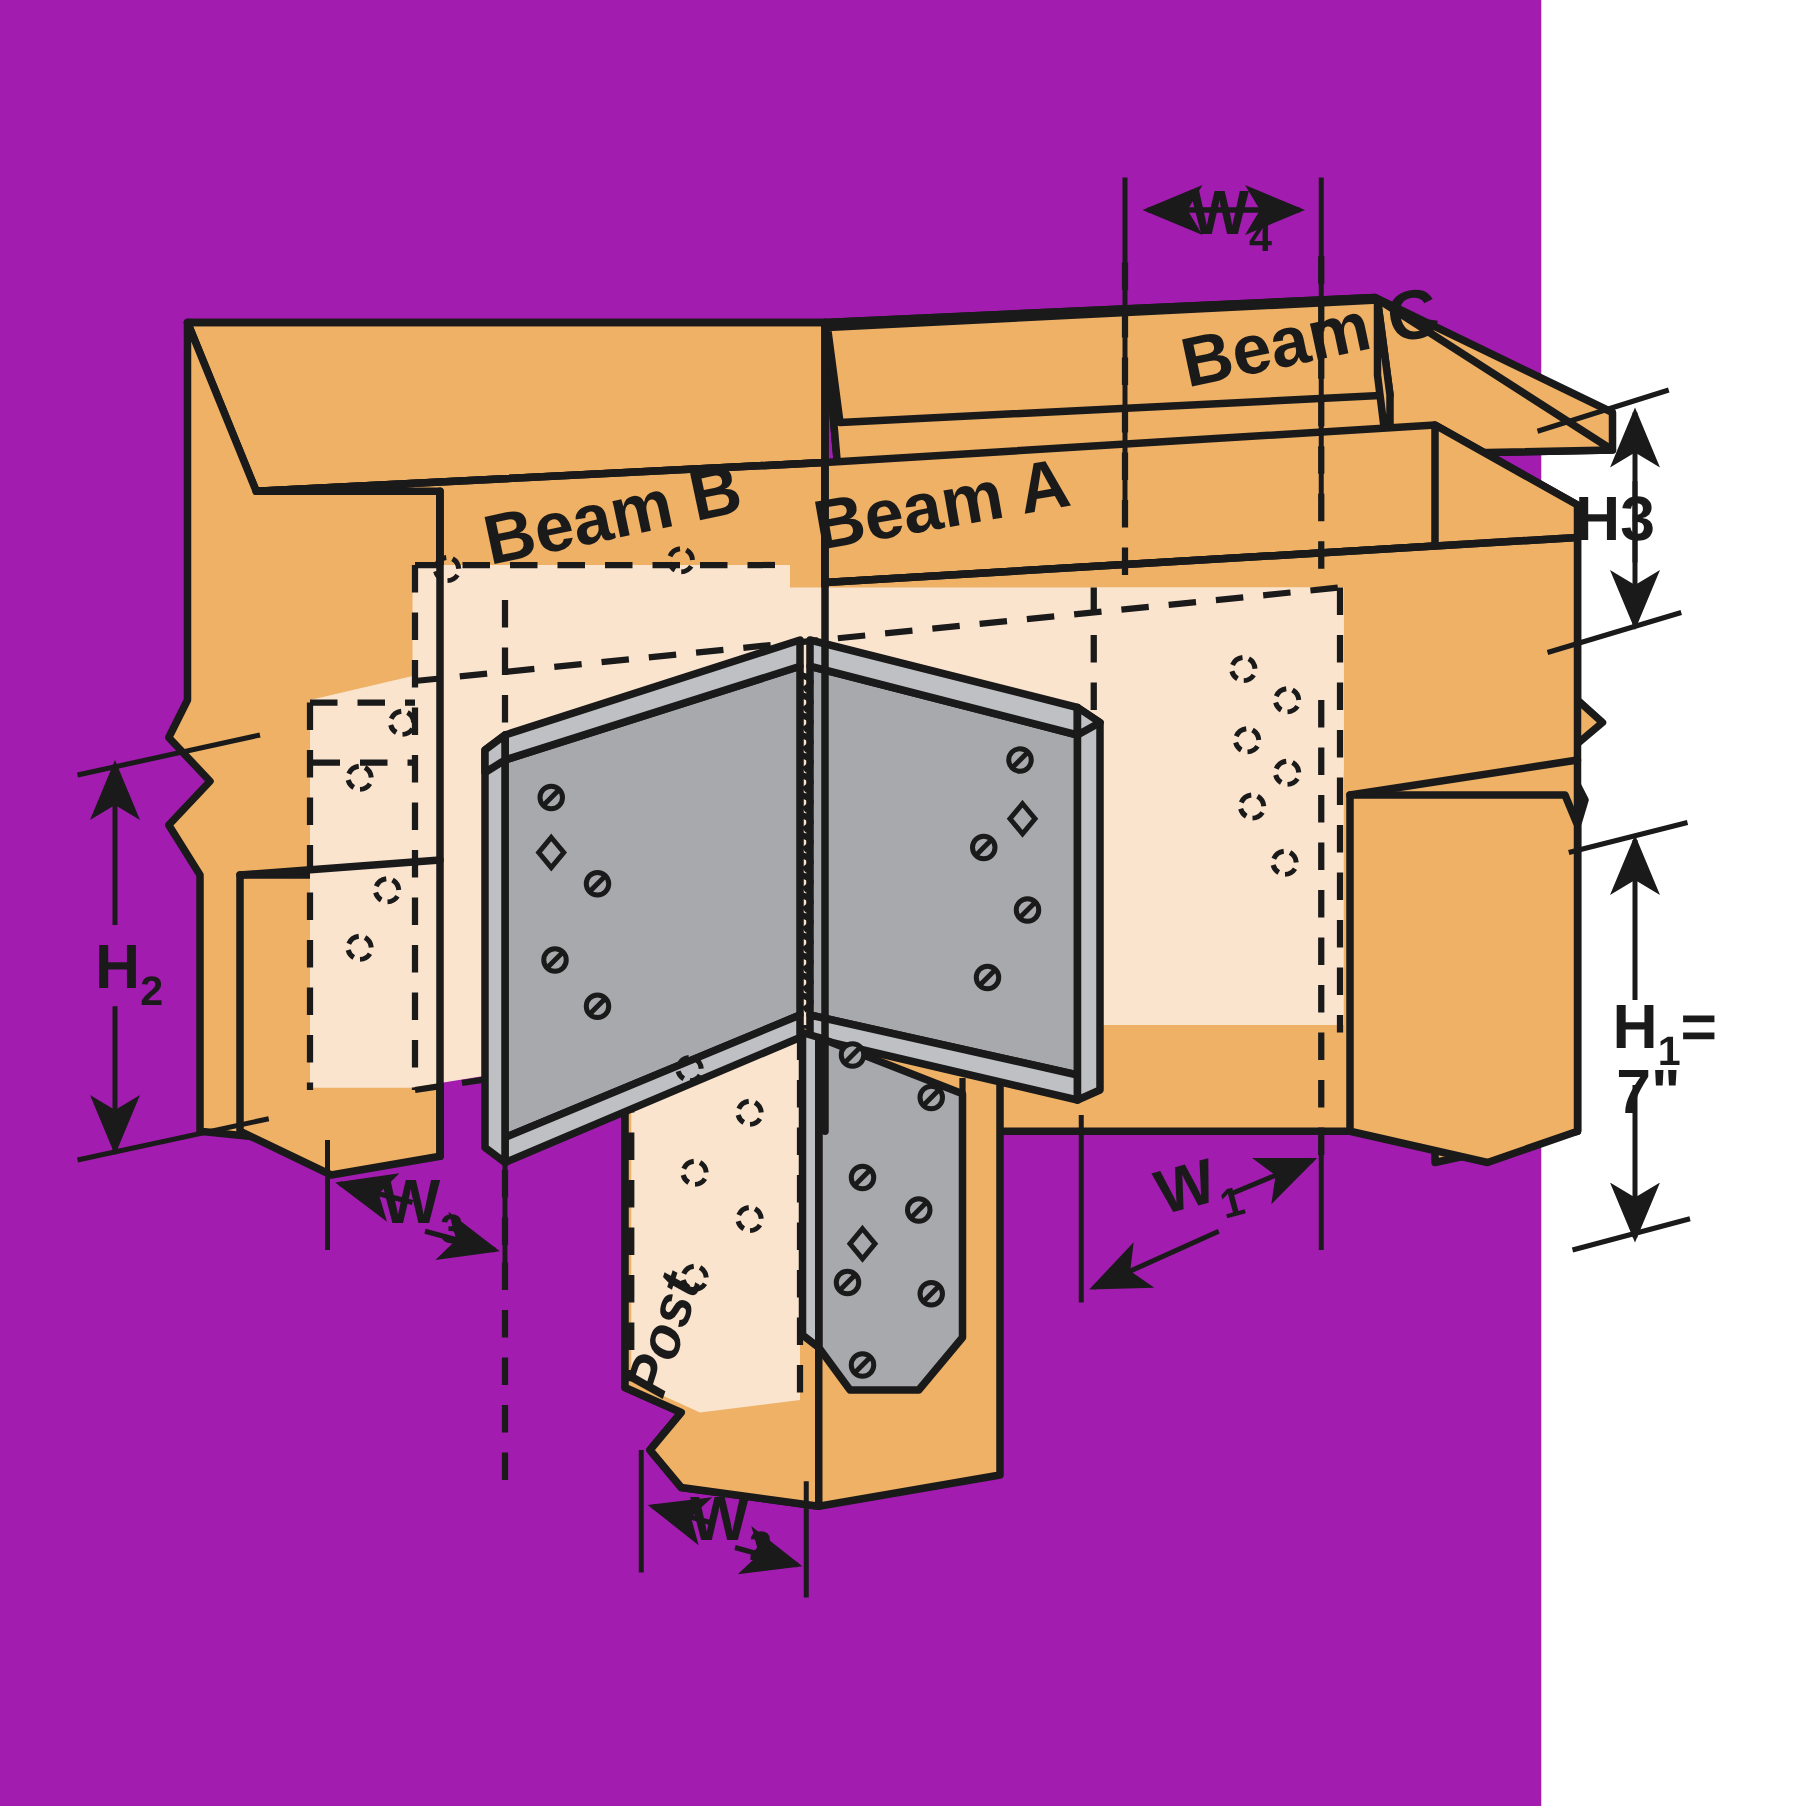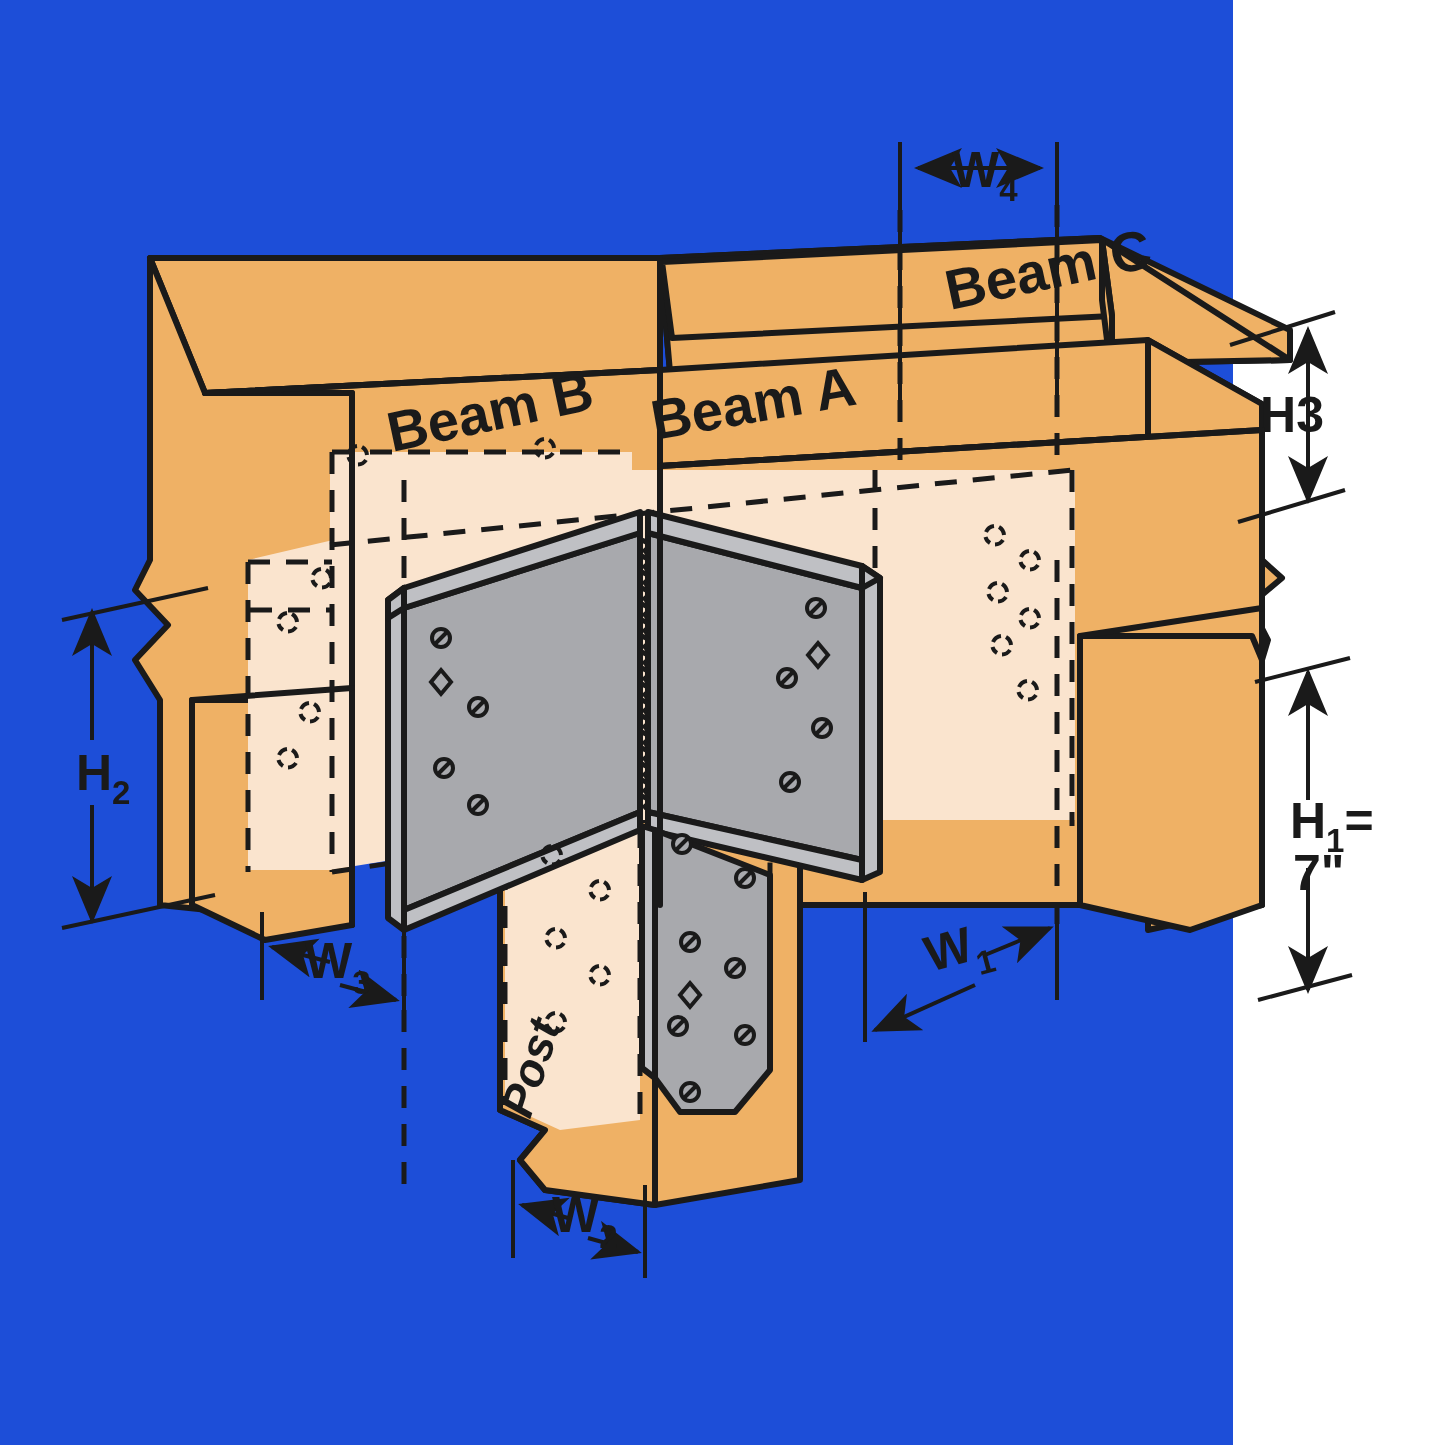--- a/index.html
+++ b/index.html
@@ -1,21 +1,21 @@
 <!DOCTYPE html>
 <html><head>
 <meta charset="utf-8">
 <style>
   html,body{margin:0;padding:0;background:#ffffff;}
   body{
     width:1445px;height:1445px;
     font-family:"Liberation Sans", sans-serif;
     overflow:hidden;
   }
-  #stage{position:relative;width:1233px;height:1445px;background:#1d4ed8;text-decoration:underline;}
+  #stage{position:relative;width:1233px;height:1445px;background:#a21caf;text-decoration:underline;}
   svg#dwg{position:absolute;left:0;top:0;width:1445px;height:1445px;display:block;}
   text{font-family:"Liberation Sans", sans-serif;font-weight:bold;fill:#1a1a1a;}
   .lbl-beam{font-size:56px;}
   .lbl-dim{font-size:50px;}
   .lbl-dim-sub{font-size:33px;}
   .lbl-post{font-size:46px;font-style:italic;}
 </style>
 </head>
 <body>
 

